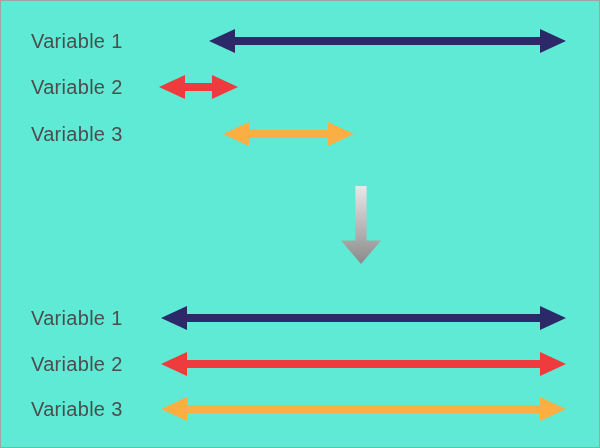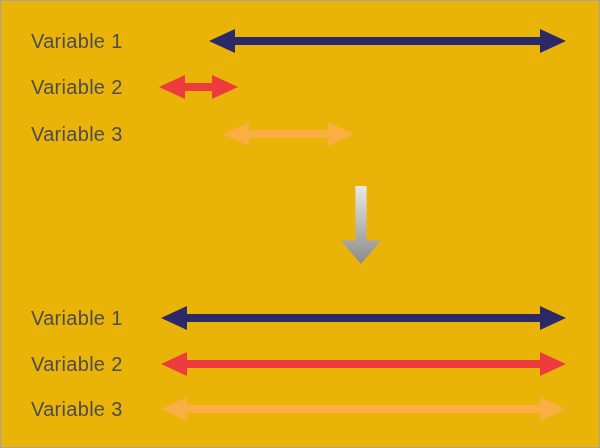--- a/index.html
+++ b/index.html
@@ -2,21 +2,21 @@
 <html><head>
 <meta charset="utf-8">
 <style>
   html, body { margin: 0; padding: 0; background: #ffffff; }
   .canvas {
     position: relative;
     width: 600px;
     height: 448px;
     box-sizing: border-box;
     border: 1px solid #a3a3a3;
-    background: #eab308;
+    background: #5eead4;
     overflow: hidden;
     font-family: "Liberation Sans", sans-serif;
   }
   .var-label {
     position: absolute;
     left: 30px;
     height: 28px;
     line-height: 28px;
     font-size: 20px;
     letter-spacing: 0.3px;

